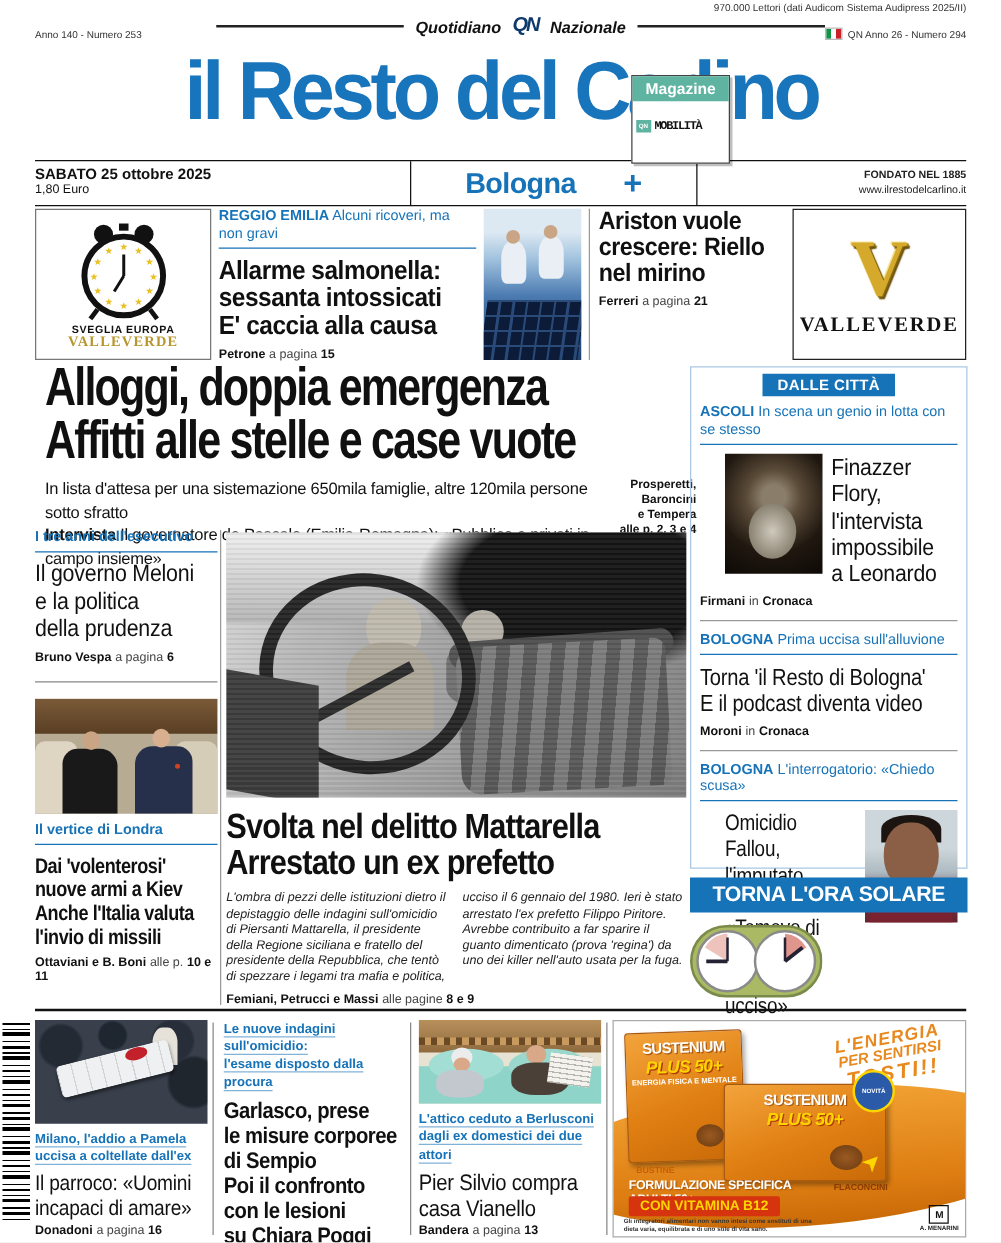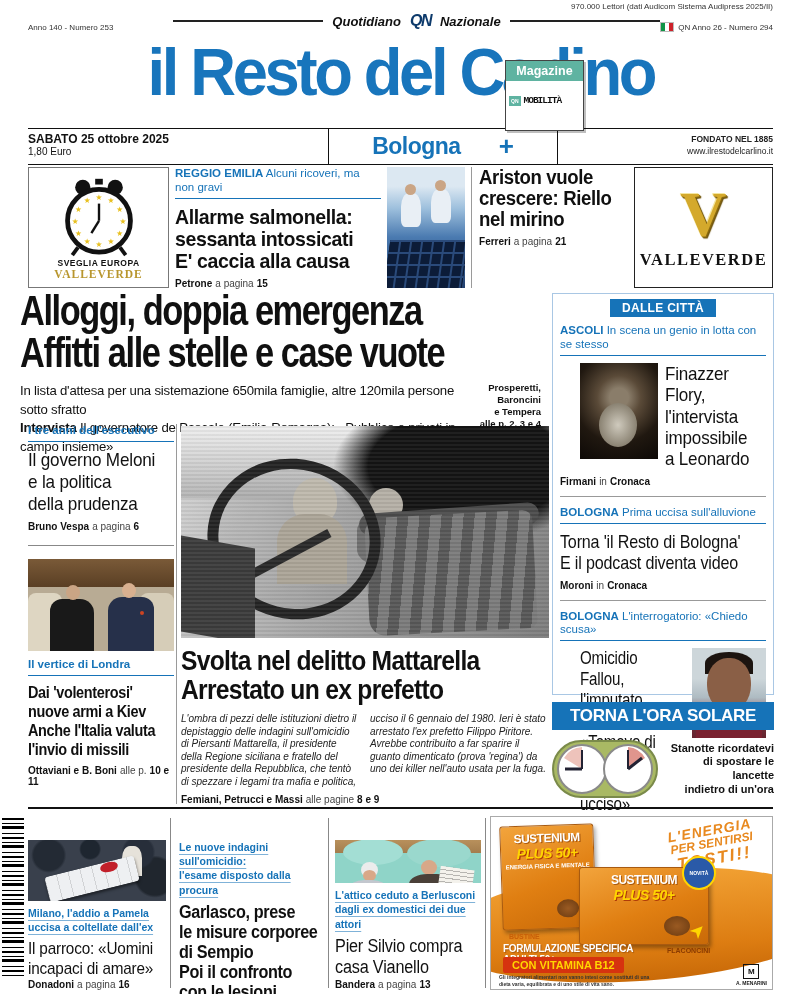--- a/index.html
+++ b/index.html
@@ -74,21 +74,21 @@
   .photo-kitchen .h1,.photo-kitchen .h2{position:absolute;width:11px;height:11px;border-radius:50%;background:#caa585;}
   .photo-kitchen .h1{left:18px;top:17px;} .photo-kitchen .h2{left:48px;top:13px;}
   .ta2{width:152px;border-left:1px solid #9a9a9a;padding-left:7px;}
   .ta2 .hl{font-size:20px;}
   .ad-vgold{width:140px;border:1px solid #222;}
   .ad-vgold .bigv{font-family:"Liberation Serif",serif;font-size:64px;font-weight:bold;color:#d4a92c;
       text-shadow:1px 1px 0 #8a6a10,2px 2px 1px #6a4f08,-1px -1px 0 #f4e6a0;line-height:.95;}
   .ad-vgold .vn{font-family:"Liberation Serif",serif;font-size:16.5px;font-weight:bold;letter-spacing:1.5px;margin-top:4px;}
 
   
-  .lead{position:absolute;top:289px;left:20px;width:521px;}
+  .lead{position:absolute;top:289px;left:36px;width:521px;}
   .lead .hl{font-size:43px;line-height:.98;letter-spacing:-1.8px;}
   .lead-deck{display:flex;margin-top:9px;}
   .deck{width:452px;font-size:13.2px;line-height:1.4;letter-spacing:-.2px;}
   .deck .lbl{font-weight:bold;}
   .lead-authors{width:66px;text-align:right;font-size:9.5px;line-height:1.25;margin-left:3px;}
   .lead-authors .ln{font-weight:bold;}
   .lead-authors .pg{font-weight:normal;}
   .lead-authors .pg b{font-weight:bold;}
 
   
@@ -147,21 +147,21 @@
   
   .orasolare{position:absolute;top:702px;left:552px;width:222px;}
   .orabanner{background:var(--blue);color:#fff;font-weight:bold;font-size:17px;text-align:center;
       padding:4px 0;letter-spacing:-.3px;}
   .orarow{display:flex;gap:8px;align-items:center;margin-top:8px;}
   .oratext{flex:1;text-align:right;font-size:11px;font-weight:600;line-height:1.25;}
 
   
   .botrule{position:absolute;top:807px;left:28px;right:28px;height:2px;background:#111;}
   .bottomrow{position:absolute;top:816px;left:28px;right:28px;height:174px;display:flex;gap:4px;}
-  .bcol{display:flex;flex-direction:column;margin-top:24px;}
+  .bcol{display:flex;flex-direction:column;}
   .bcol .byline{margin-top:auto;}
   .bsep{width:1px;background:#888;margin:2px 0;}
   .bc1{width:138px;} .bc2{width:146px;padding-left:4px;} .bc3{width:146px;padding-left:2px;}
   .bc1 .hl-light{font-size:17px;line-height:1.18;}
   .bc2 .hl{font-size:18px;line-height:1.12;}
   .bc3 .hl-light{font-size:18px;line-height:1.2;}
   .photo-funeral{width:138px;height:83px;background:#39404c;margin-bottom:5px;}
   .photo-funeral .crowd{position:absolute;inset:0;background:
       radial-gradient(circle at 15% 25%,#232a34 0 12%,rgba(0,0,0,0) 14%),
       radial-gradient(circle at 45% 15%,#1e2630 0 10%,rgba(0,0,0,0) 12%),
@@ -471,25 +471,20 @@
         <rect x="1" y="3" width="104" height="56" rx="28" fill="#a9b964" stroke="#7a8a4a" stroke-width="2"></rect>
         <circle cx="30" cy="31" r="24" fill="#fff" stroke="#8a8a8a" stroke-width="2"></circle>
         <path d="M30 31 L30 9 A22 22 0 0 0 12 20 Z" fill="#eec3bb"></path>
         <line x1="30" y1="31" x2="30" y2="12" stroke="#223" stroke-width="2"></line>
         <line x1="30" y1="31" x2="13" y2="31" stroke="#223" stroke-width="3"></line>
         <circle cx="76" cy="31" r="24" fill="#fff" stroke="#8a8a8a" stroke-width="2"></circle>
         <path d="M76 31 L76 9 A22 22 0 0 1 93 20 Z" fill="#e0958d"></path>
         <line x1="76" y1="31" x2="76" y2="12" stroke="#223" stroke-width="2"></line>
         <line x1="76" y1="31" x2="90" y2="20" stroke="#223" stroke-width="3"></line>
       </svg>
-      <div class="oratext">
-        <span class="ln">Stanotte ricordatevi</span>
-        <span class="ln">di spostare le lancette</span>
-        <span class="ln">indietro di un'ora</span>
-      </div>
     </div>
   </div>
 
   <div class="botrule"></div>
   <div class="barcode">
     
   </div>
 
   <div class="bottomrow">
     <div class="bcol bc1">

